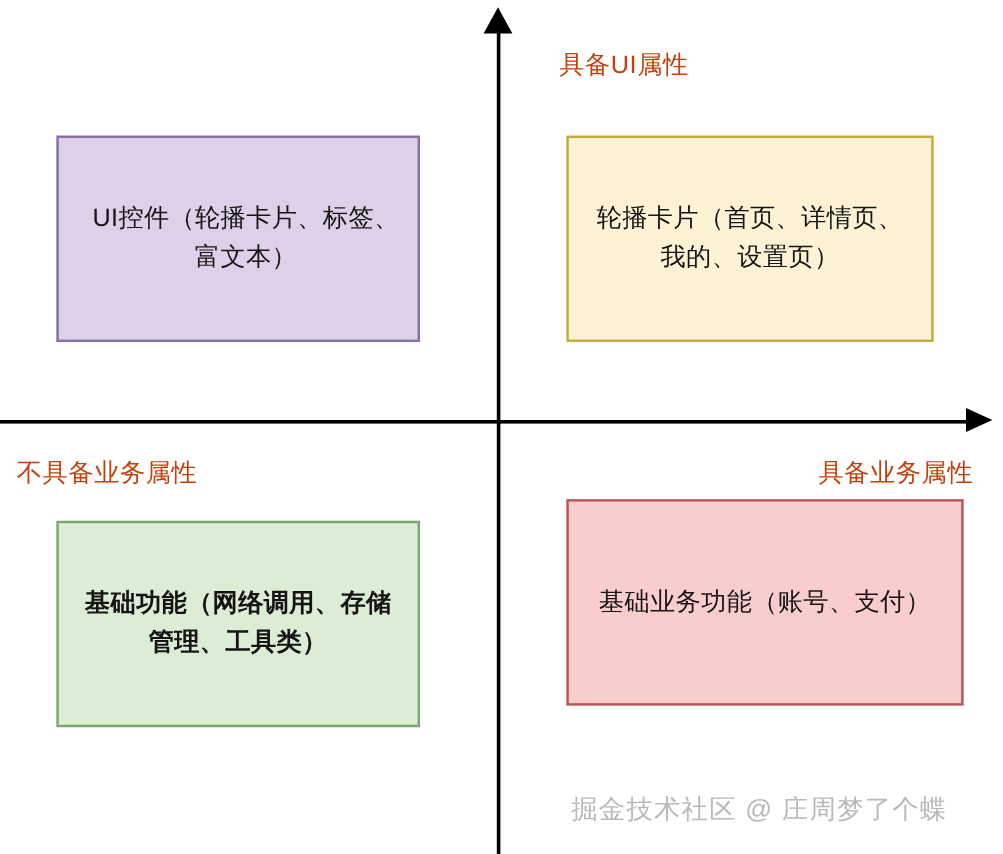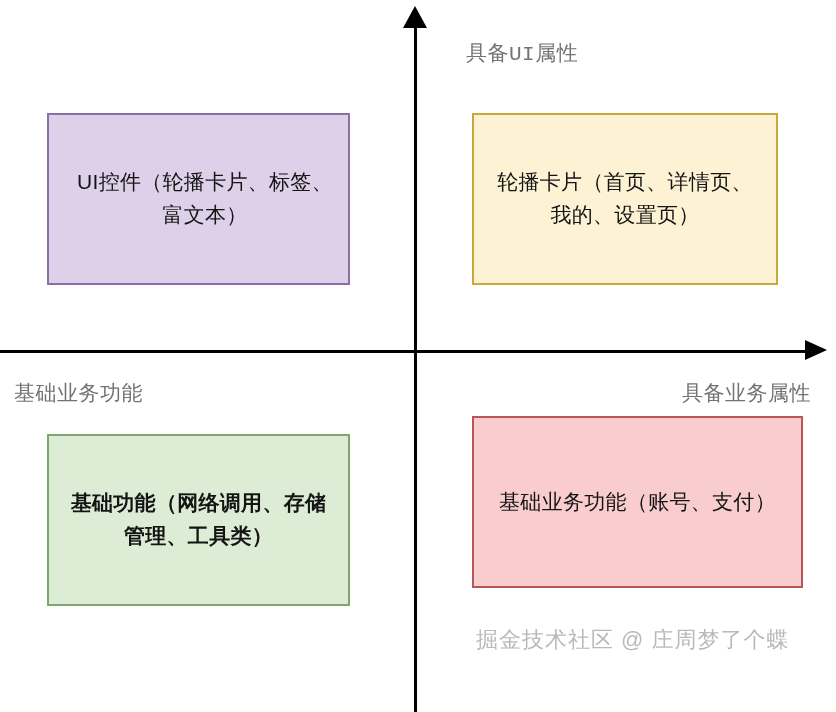--- a/index.html
+++ b/index.html
@@ -53,25 +53,24 @@
     height: 0;
     border-top: 10px solid transparent;
     border-bottom: 10px solid transparent;
     border-left: 22px solid #000000;
   }
 
   
   .axis-label {
     position: absolute;
     font-size: 21px;
-    color: #737373;
+    color: #c2410c;
     letter-spacing: 0.5px;
     white-space: nowrap;
     line-height: 1.2;
-    font-family: Liberation Mono, monospace;
   }
   .axis-label.top-right   { left: 466px; top: 42px; }
   .axis-label.left-bottom { left: 14px;  top: 382px; }
   .axis-label.right-bottom{ left: 682px; top: 382px; }
   .axis-label.bottom-mid  { left: 466px; top: 661px; }
 
   
   .qbox {
     position: absolute;
     box-sizing: border-box;
@@ -110,41 +109,41 @@
   #box-basic-business {
     left: 472px; top: 416px; width: 331px; height: 172px;
     background: #f9cdcd;
     border-color: #b85555;
   }
 
   
   .watermark {
     position: absolute;
     left: 476px;
-    top: 627px;
+    top: 662px;
     font-size: 22px;
     color: #b9b9b9;
     white-space: nowrap;
     letter-spacing: 1px;
     line-height: 1.2;
   }
 </style>
 </head>
 <body>
 
 <div id="canvas">
 
   <div class="axis-v-line"></div>
   <div class="axis-v-head"></div>
   <div class="axis-h-line"></div>
   <div class="axis-h-head"></div>
 
   <div class="axis-label top-right">具备UI属性</div>
 
-  <div class="axis-label left-bottom">基础业务功能</div>
+  <div class="axis-label left-bottom">不具备业务属性</div>
 
   <div class="axis-label right-bottom">具备业务属性</div>
 
 
   <div class="qbox" id="box-ui-widgets">
     <span class="qtext">UI控件（轮播卡片、标签、富文本）</span>
   </div>
 
   <div class="qbox" id="box-business-modules">
     <span class="qtext">轮播卡片（首页、详情页、我的、设置页）</span>

